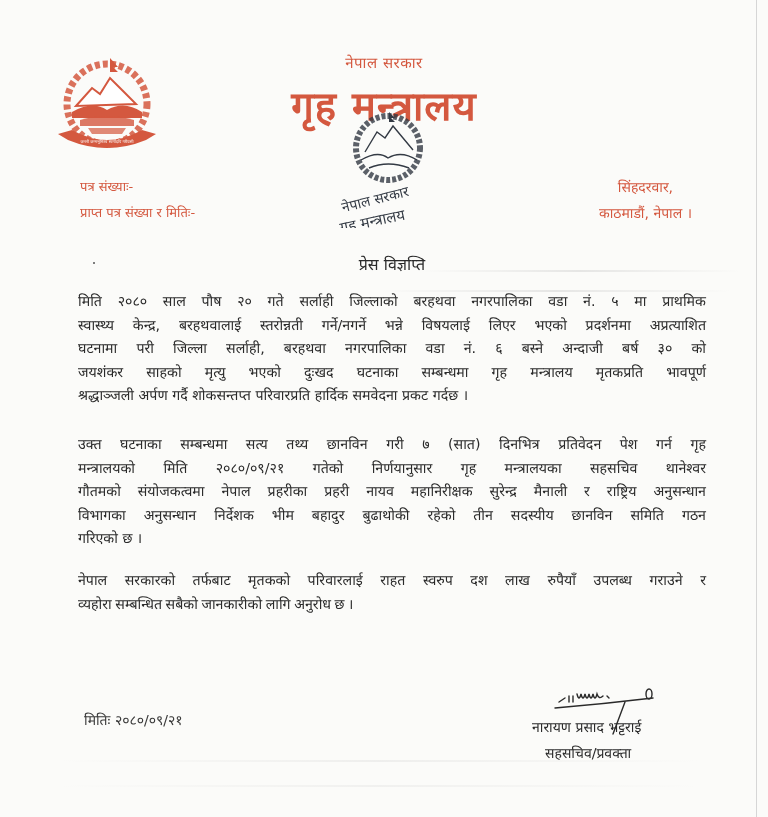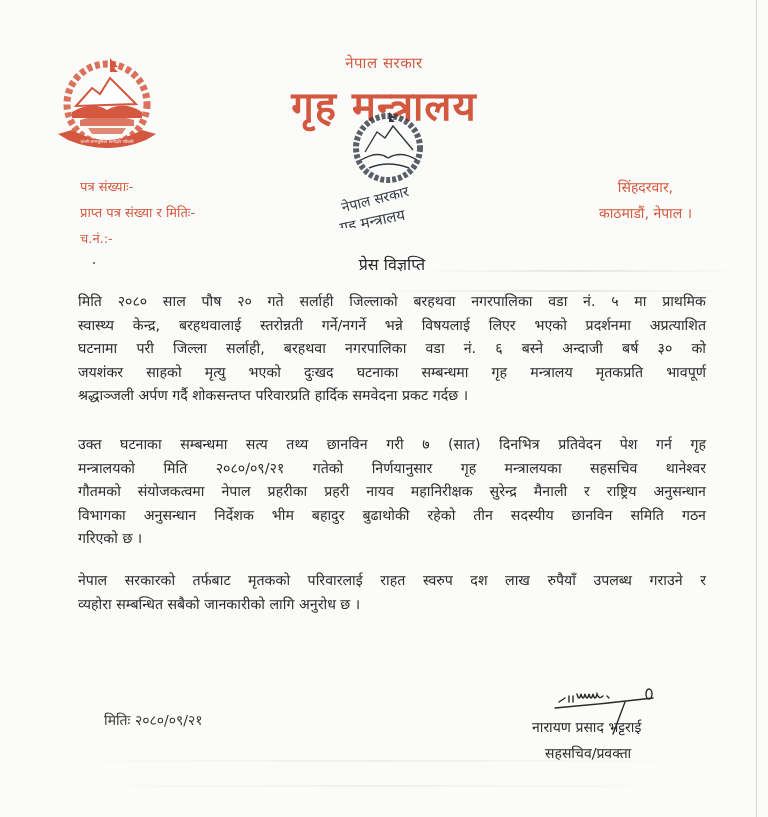--- a/index.html
+++ b/index.html
@@ -113,28 +113,27 @@
     .para .line {
       display: block;
       text-align-last: justify;
       white-space: nowrap;
     }
     .para .line.last {
       text-align-last: left;
     }
     .p1 { top: 290px; }
     .p2 { top: 433px; }
-    .p3 { top: 569px; }
+    .p3 { top: 569px; font-family: Liberation Serif, serif; }
     .footer-date {
       position: absolute;
       left: 84px;
       top: 710px;
       font-size: 14px;
       color: #3a3a3a;
-      margin-left: 20px;
     }
     .signature {
       position: absolute;
       left: 553px;
       top: 686px;
       width: 110px;
       height: 50px;
     }
     .signer-name {
       position: absolute;
@@ -194,21 +193,20 @@
     </g>
     <path d="M56 4 L56 14 L62 14 L58 10 L62 10 Z" fill="#333a44"></path>
     <text x="8" y="93" font-size="14" fill="#333a44" font-family="DejaVu Sans, sans-serif" transform="rotate(-14 55 90)">नेपाल सरकार</text>
     <text x="6" y="115" font-size="15" fill="#333a44" font-family="DejaVu Sans, sans-serif" transform="rotate(-12 55 110)">गृह मन्त्रालय</text>
   </svg>
 </div>
 
 <div class="ref-block">
   <div>पत्र संख्याः-</div>
   <div>प्राप्त पत्र संख्या र मितिः-</div>
-  <div>च.नं.:-</div>
 </div>
 
 <div class="address-block">
   <div>सिंहदरवार,</div>
   <div>काठमाडौं, नेपाल ।</div>
 </div>
 
 <div class="dot"></div>
 <div class="doc-title">प्रेस विज्ञप्ति</div>
 

